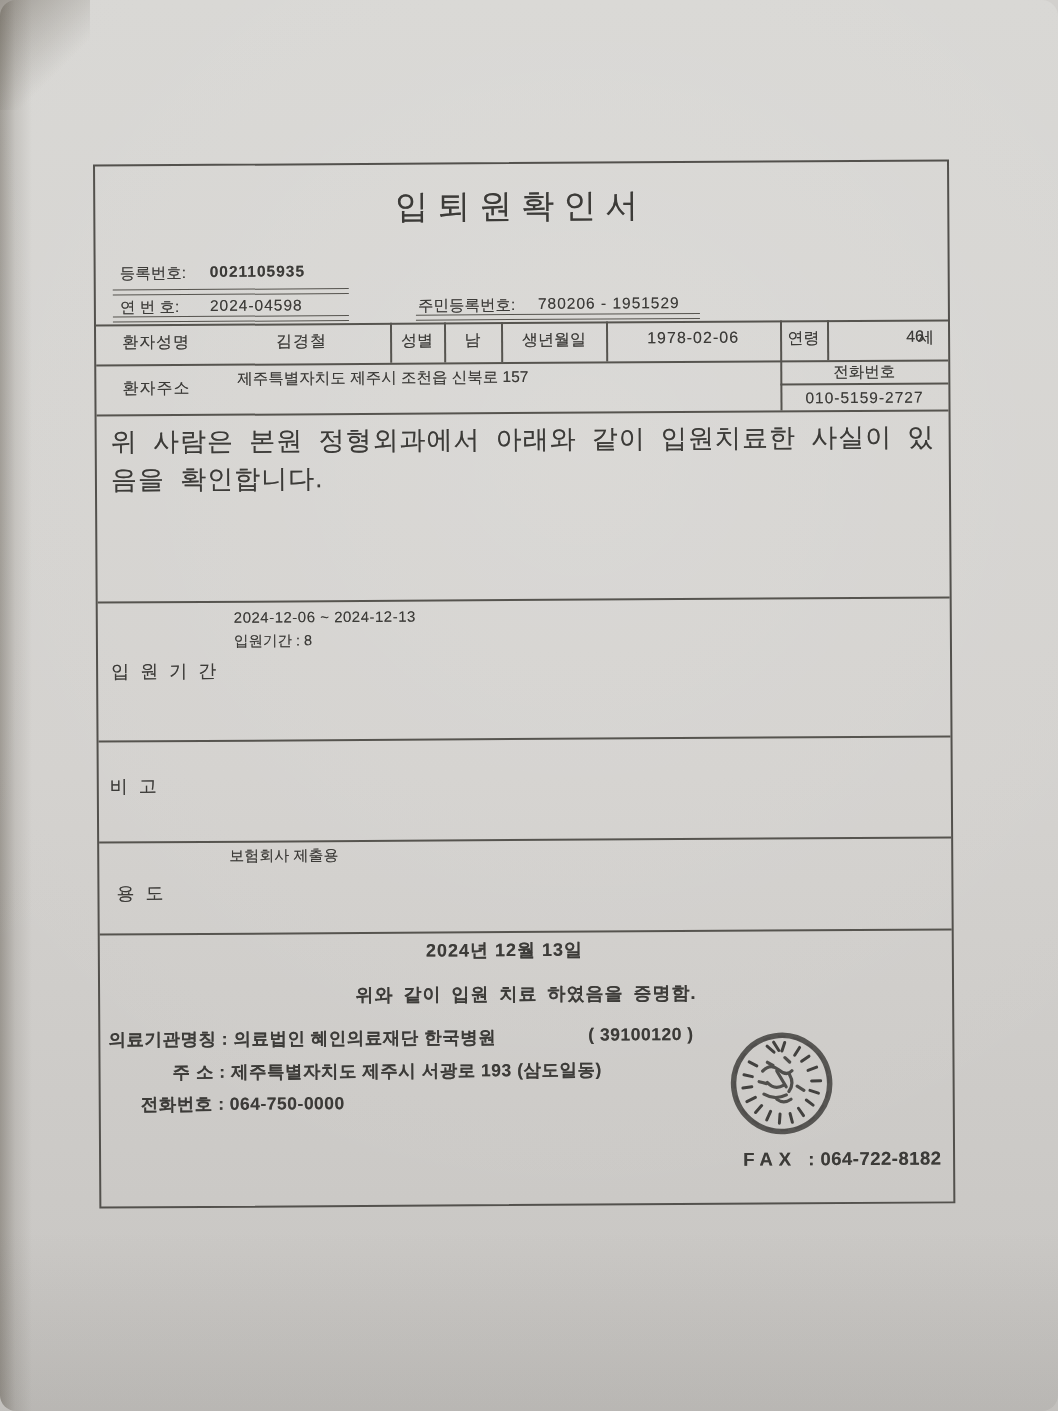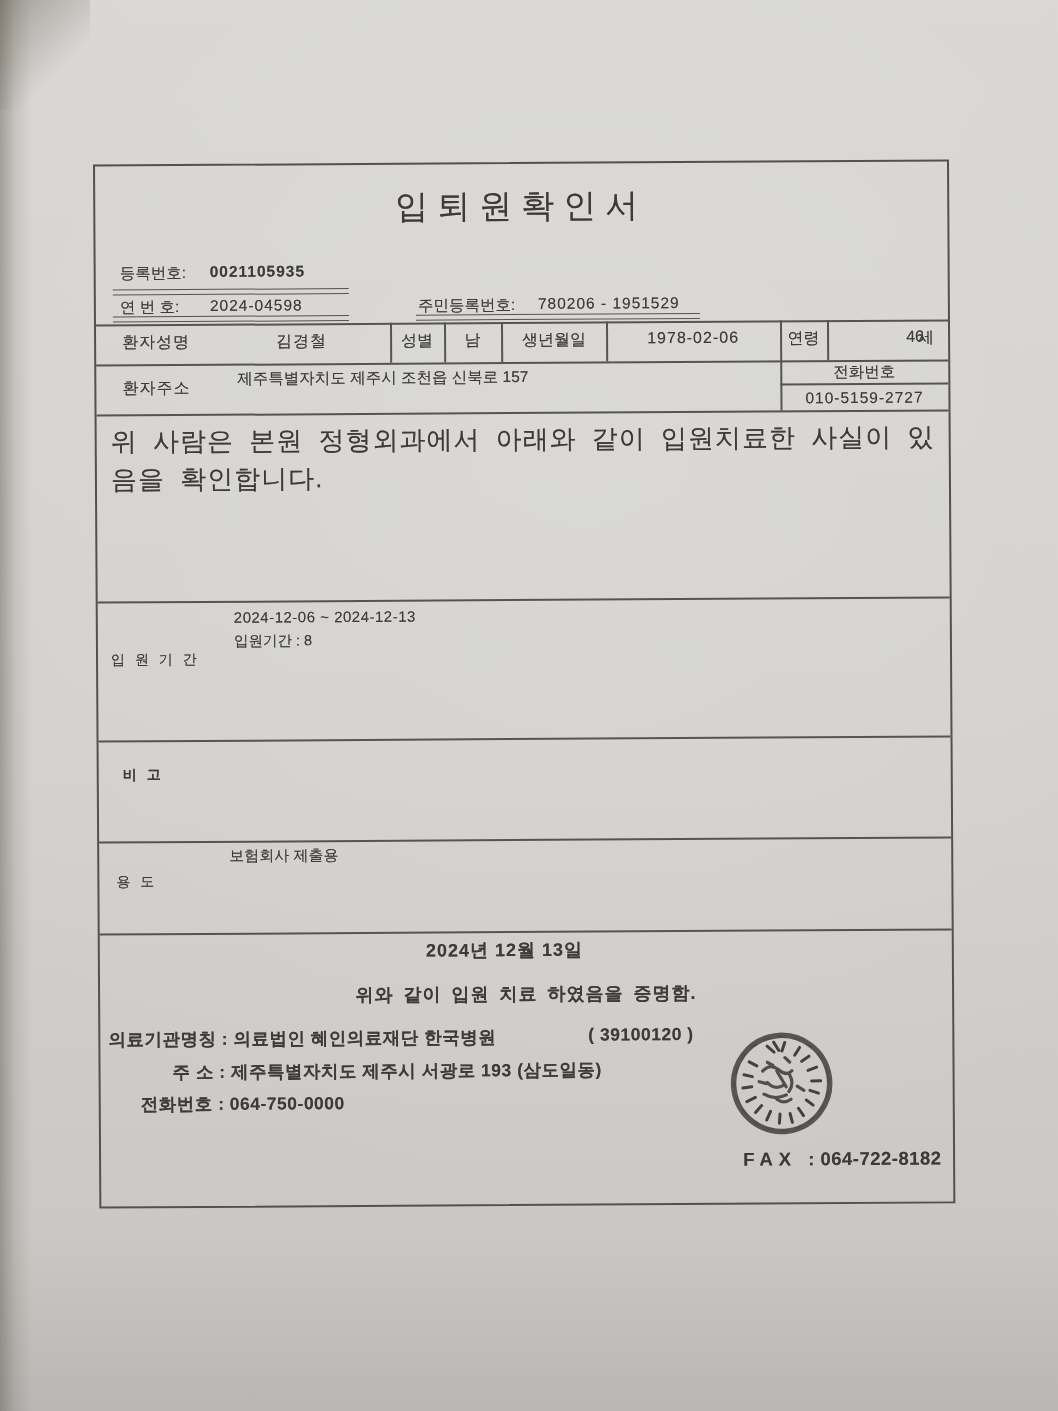--- a/index.html
+++ b/index.html
@@ -7,20 +7,21 @@
     width:1058px;height:1411px;position:relative;overflow:hidden;
     font-family:"Liberation Sans","DejaVu Sans",sans-serif;
     background:#d2d0cd;
   }
   .photo{
     position:absolute;inset:0;
     background:
       radial-gradient(120% 90% at 55% 32%, rgba(255,255,255,0.12), rgba(0,0,0,0) 62%),
       linear-gradient(90deg, rgba(92,85,74,0.45) 0px, rgba(92,85,74,0.15) 15px, rgba(0,0,0,0) 32px),
       linear-gradient(180deg,#d8d7d4 0%, #d3d1ce 55%, #c7c5c2 100%);
+    border-radius: 16px;
   }
   .corner-shade{
     position:absolute;left:0;top:0;width:90px;height:110px;
     background:linear-gradient(135deg, rgba(78,70,58,0.40), rgba(0,0,0,0) 65%);
   }
   .bottom-shade{
     position:absolute;left:0;bottom:0;width:100%;height:180px;
     background:linear-gradient(180deg, rgba(0,0,0,0), rgba(60,56,50,0.10));
   }
   .doc{
@@ -31,21 +32,21 @@
     color:#3c3b38;
   }
   .t{position:absolute;white-space:nowrap;color:#3c3b38;text-shadow:0 0 0.5px rgba(60,59,56,0.55);}
   .c{text-align:center;}
   .hl{position:absolute;left:0;width:100%;height:2px;background:#56544f;}
   .vl{position:absolute;width:2px;background:#56544f;}
   .dbl{position:absolute;height:4px;border-top:1.4px solid #55534e;border-bottom:1.4px solid #55534e;}
   .title{left:0;top:20px;width:100%;text-align:center;font-size:33px;letter-spacing:9px;font-weight:500;}
   .f15{font-size:15.5px;}
   .f16{font-size:16px;}
-  .sec-label{font-size:14px;letter-spacing:3px;}
+  .sec-label{font-size:18px;letter-spacing:3px;margin-top:8px;}
   .stmt{font-size:26px;letter-spacing:1px;word-spacing:7px;font-weight:500;}
   .foot-bold{font-size:17.5px;font-weight:600;letter-spacing:0.5px;}
   .seal-wrap{position:absolute;left:626px;top:866px;width:110px;height:110px;opacity:0.88;}
 </style>
 </head>
 <body>
 
 <div class="photo">
   <div class="corner-shade"></div>
   <div class="bottom-shade"></div>
@@ -94,21 +95,21 @@
 
     <span class="t stmt" style="left:14px;top:258px;">위 사람은 본원 정형외과에서 아래와 같이 입원치료한 사실이 있</span>
     <span class="t stmt" style="left:14px;top:296px;">음을 확인합니다.</span>
 
     <div class="hl" style="top:435px;"></div>
     <span class="t" style="left:136px;top:443px;font-size:15px;letter-spacing:0.5px;">2024-12-06 ~ 2024-12-13</span>
     <span class="t" style="left:136px;top:466px;font-size:14.5px;">입원기간 : 8</span>
     <span class="t sec-label" style="left:13px;top:485px;">입 원 기 간</span>
 
     <div class="hl" style="top:574px;"></div>
-    <span class="t sec-label" style="left:24px;top:600px;font-weight:bold;">비  고</span>
+    <span class="t sec-label" style="left:11px;top:600px;">비  고</span>
 
     <div class="hl" style="top:675px;"></div>
     <span class="t" style="left:130px;top:681px;font-size:15px;">보험회사 제출용</span>
     <span class="t sec-label" style="left:17px;top:707px;text-align:right;">용  도</span>
 
     <div class="hl" style="top:767px;"></div>
     <span class="t c" style="left:0;top:774px;width:95%;font-size:18px;font-weight:600;letter-spacing:1px;">2024년 12월 13일</span>
     <span class="t c" style="left:0;top:818px;width:100%;font-size:18px;font-weight:600;letter-spacing:1px;word-spacing:4px;">위와 같이 입원 치료 하였음을 증명함.</span>
 
     <span class="t foot-bold" style="left:8px;top:861px;">의료기관명칭 : 의료법인 혜인의료재단 한국병원</span>

